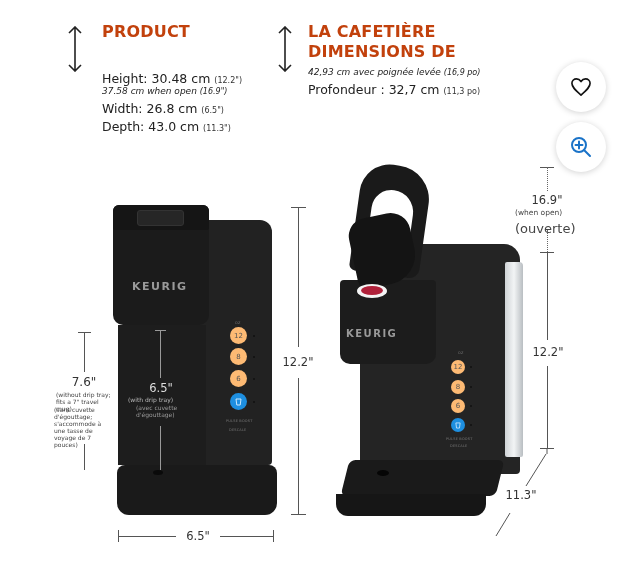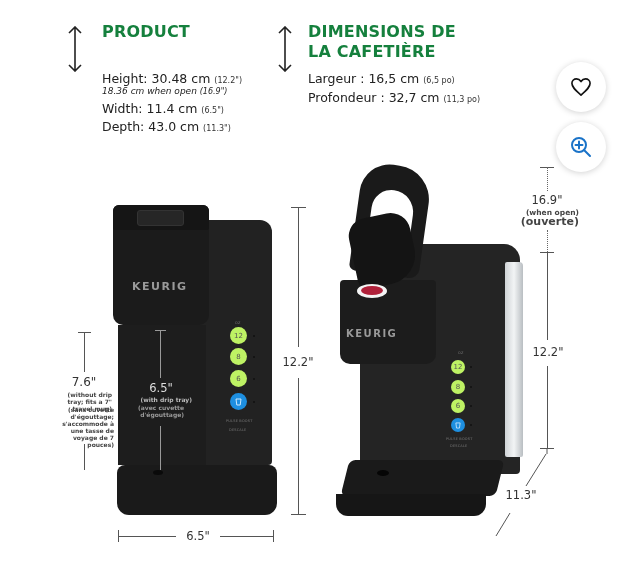--- a/index.html
+++ b/index.html
@@ -4,75 +4,75 @@
 <style>
   html, body { margin:0; padding:0; }
   body {
     width:640px; height:569px; overflow:hidden; background:#ffffff;
     position:relative; font-family:"DejaVu Sans", sans-serif; color:#1a1a1a;
   }
   .abs { position:absolute; }
   
   .spec-block { position:absolute; top:22px; }
   .spec-arrow { position:absolute; left:0; top:4px; width:14px; height:46px; }
-  .spec-title { position:absolute; left:34px; top:0; font-weight:bold; font-size:16px; line-height:20px; letter-spacing:0.2px; color:#15803d; white-space:nowrap; }
+  .spec-title { position:absolute; left:34px; top:0; font-weight:bold; font-size:16px; line-height:20px; letter-spacing:0.2px; color:#c2410c; white-space:nowrap; }
   .spec-lines { position:absolute; left:34px; top:48px; font-size:12.5px; color:#222; white-space:nowrap; }
   .spec-line { height:18.5px; line-height:18px; }
   .spec-line .sm { font-size:8px; color:#333; }
   .spec-sub { font-size:9px; font-style:italic; height:11px; line-height:10px; margin-top:-3px; margin-bottom:3px; }
   .spec-sub .sm { font-size:8px; }
 
   
   .fab { position:absolute; width:50px; height:50px; border-radius:50%; background:#fff;
          box-shadow:0 1px 6px rgba(0,0,0,0.18); display:flex; align-items:center; justify-content:center; cursor:pointer; }
 
   
   .vline { position:absolute; width:1px; background:#555; }
   .hline { position:absolute; height:1px; background:#555; }
   .dash-v { position:absolute; width:0; border-left:1px dotted #666; }
   .dim-label { position:absolute; font-size:11.5px; color:#333; white-space:nowrap; text-align:center; }
-  .dim-note { position:absolute; font-size:6px; color:#444; text-align:right; line-height:7px;font-weight:bold; }
+  .dim-note { position:absolute; font-size:6px; color:#444; text-align:left; line-height:7px; }
 
   
   .machine-dark { background:#1f1f1f; }
-  .btn-round { position:absolute; width:17px; height:17px; border-radius:50%; background:#bef264;
+  .btn-round { position:absolute; width:17px; height:17px; border-radius:50%; background:#fdba74;
                color:#555; font-size:7px; display:flex; align-items:center; justify-content:center; }
   .btn-blue { background:#1e8fe0; color:#cde8ff; }
   .led { position:absolute; width:2px; height:2px; background:#111; border-radius:50%; }
   .tiny-label { position:absolute; font-size:3.5px; color:#777; letter-spacing:0.2px; white-space:nowrap; }
   .brand { position:absolute; font-weight:bold; color:#9a9a9a; letter-spacing:1.5px; }
 </style>
 </head>
 <body>
 
 <div class="spec-block" style="left:68px;">
   <svg class="spec-arrow" viewBox="0 0 14 46">
     <path d="M7 1 L7 45 M1 7 L7 1 L13 7 M1 39 L7 45 L13 39" stroke="#222" stroke-width="1.6" fill="none"></path>
   </svg>
   <div class="spec-title">
     <div>PRODUCT</div>
   </div>
   <div class="spec-lines">
     <div class="spec-line"><span>Height: 30.48 cm</span> <span class="sm">(12.2")</span></div>
-    <div class="spec-sub"><span>18.36 cm when open</span> <span class="sm">(16.9")</span></div>
-    <div class="spec-line"><span>Width: 11.4 cm</span> <span class="sm">(6.5")</span></div>
+    <div class="spec-sub"><span>37.58 cm when open</span> <span class="sm">(16.9")</span></div>
+    <div class="spec-line"><span>Width: 26.8 cm</span> <span class="sm">(6.5")</span></div>
     <div class="spec-line"><span>Depth: 43.0 cm</span> <span class="sm">(11.3")</span></div>
   </div>
 </div>
 
 <div class="spec-block" style="left:278px;">
   <svg class="spec-arrow" viewBox="0 0 14 46">
     <path d="M7 1 L7 45 M1 7 L7 1 L13 7 M1 39 L7 45 L13 39" stroke="#222" stroke-width="1.6" fill="none"></path>
   </svg>
   <div class="spec-title" style="left:30px;">
+    <div>LA CAFETIÈRE</div>
     <div>DIMENSIONS DE</div>
-    <div>LA CAFETIÈRE</div>
   </div>
   <div class="spec-lines" style="left:30px;">
-    <div class="spec-line"><span>Largeur : 16,5 cm</span> <span class="sm">(6,5 po)</span></div>
+    <div class="spec-sub"><span>42,93 cm avec poignée levée</span> <span class="sm">(16,9 po)</span></div>
     <div class="spec-line"><span>Profondeur : 32,7 cm</span> <span class="sm">(11,3 po)</span></div>
   </div>
 </div>
 
 <div class="fab" style="left:556px; top:62px;">
   <svg width="22" height="20" viewBox="0 0 24 22">
     <path d="M12 20 C5 14 2 11 2 7 C2 4 4.5 2 7 2 C9 2 10.8 3.2 12 5 C13.2 3.2 15 2 17 2 C19.5 2 22 4 22 7 C22 11 19 14 12 20 Z" fill="none" stroke="#111" stroke-width="1.8" stroke-linejoin="round"></path>
   </svg>
 </div>
 <div class="fab" style="left:556px; top:122px;">
@@ -184,21 +184,21 @@
   <div class="tiny-label" style="left:450px; top:444px;">DESCALE</div>
 
   <div class="abs" style="left:345px; top:460px; width:155px; height:36px; border-radius:6px; background:#1a1a1a; transform:skewX(-14deg);"></div>
   <div class="abs" style="left:336px; top:494px; width:150px; height:22px; border-radius:0 0 12px 12px; background:#161616;"></div>
   <div class="abs" style="left:377px; top:470px; width:12px; height:6px; border-radius:50%; background:#050505;"></div>
 
   <div class="hline" style="left:540px; top:167px; width:14px;"></div>
   <div class="dash-v" style="left:547px; top:167px; height:24px;"></div>
   <div class="dim-label" style="left:523px; top:193px; width:48px;">16.9"</div>
   <div class="dim-note" style="left:515px; top:208px; width:64px; font-size:7.5px; line-height:9px;">(when open)</div>
-  <div class="dim-note" style="left:515px; top:217px; width:64px; font-size:11px; line-height:9px;">(ouverte)</div>
+  <div class="dim-note" style="left:515px; top:224px; width:64px; font-size:13px; line-height:9px;">(ouverte)</div>
   <div class="dash-v" style="left:547px; top:230px; height:22px;"></div>
 
   <div class="hline" style="left:540px; top:252px; width:14px;"></div>
   <div class="vline" style="left:547px; top:252px; height:88px;"></div>
   <div class="dim-label" style="left:530px; top:345px; width:36px;">12.2"</div>
   <div class="vline" style="left:547px; top:366px; height:82px;"></div>
   <div class="hline" style="left:540px; top:448px; width:14px;"></div>
 
   <svg class="abs" style="left:490px; top:448px;" width="70" height="120">
     <line x1="57" y1="0" x2="57" y2="6" stroke="#555" stroke-width="1"></line>

